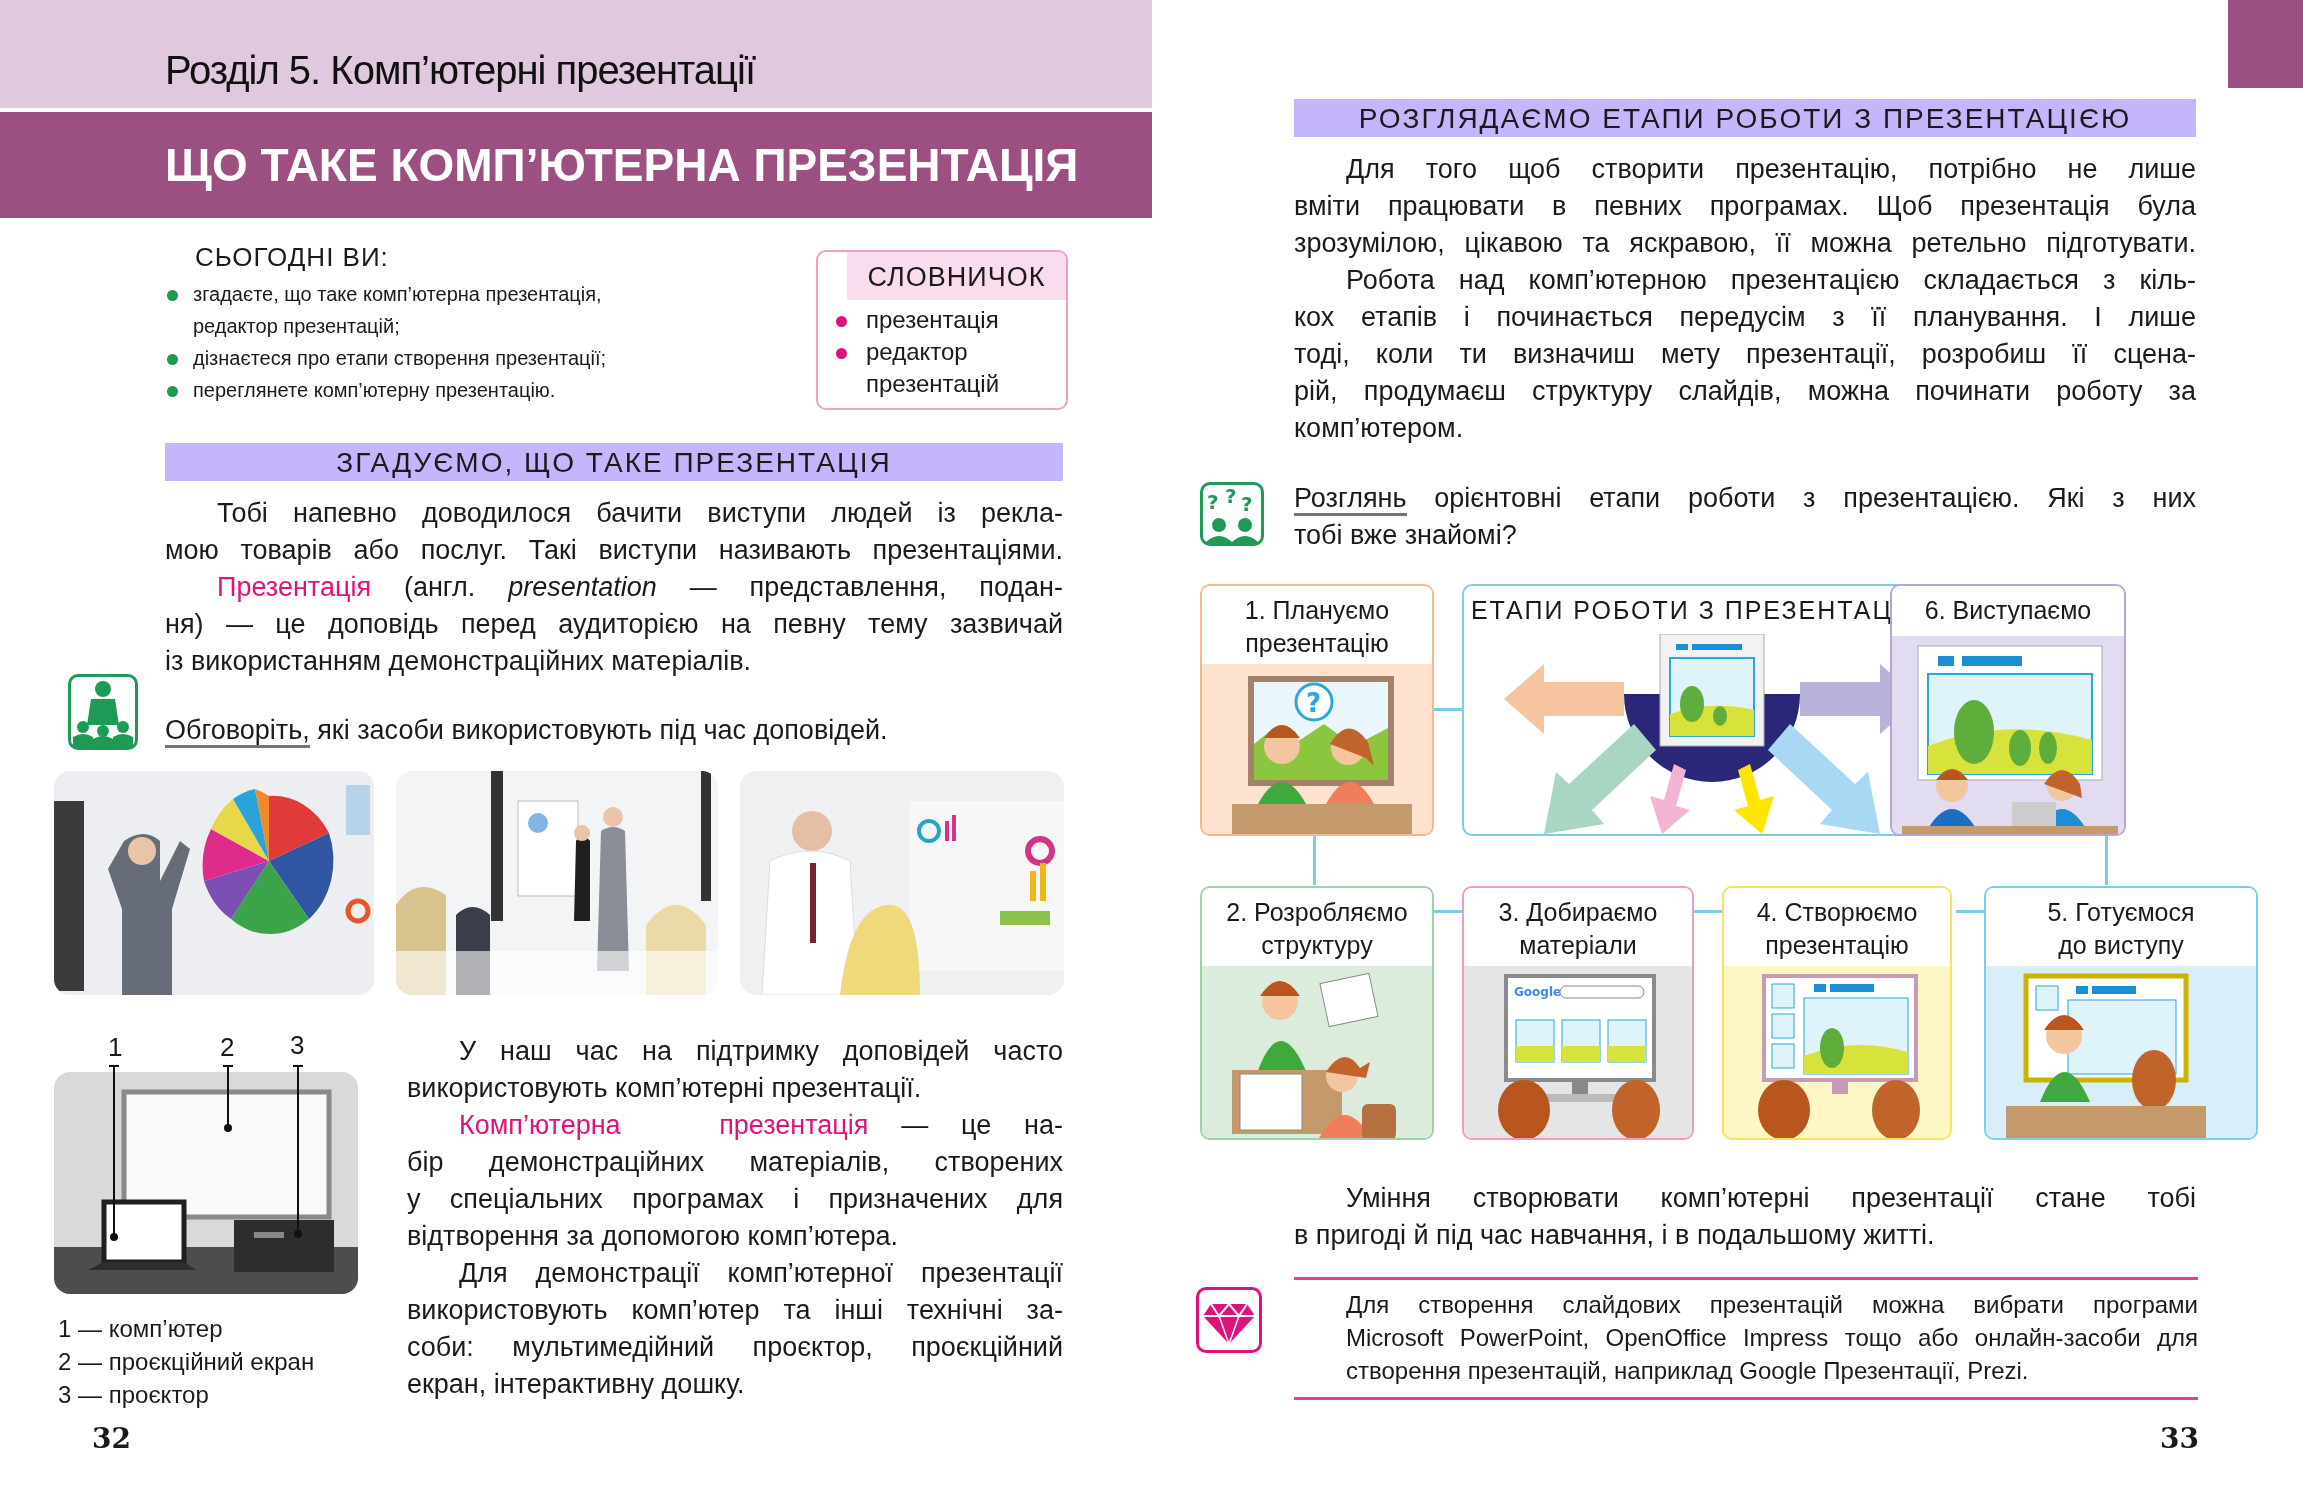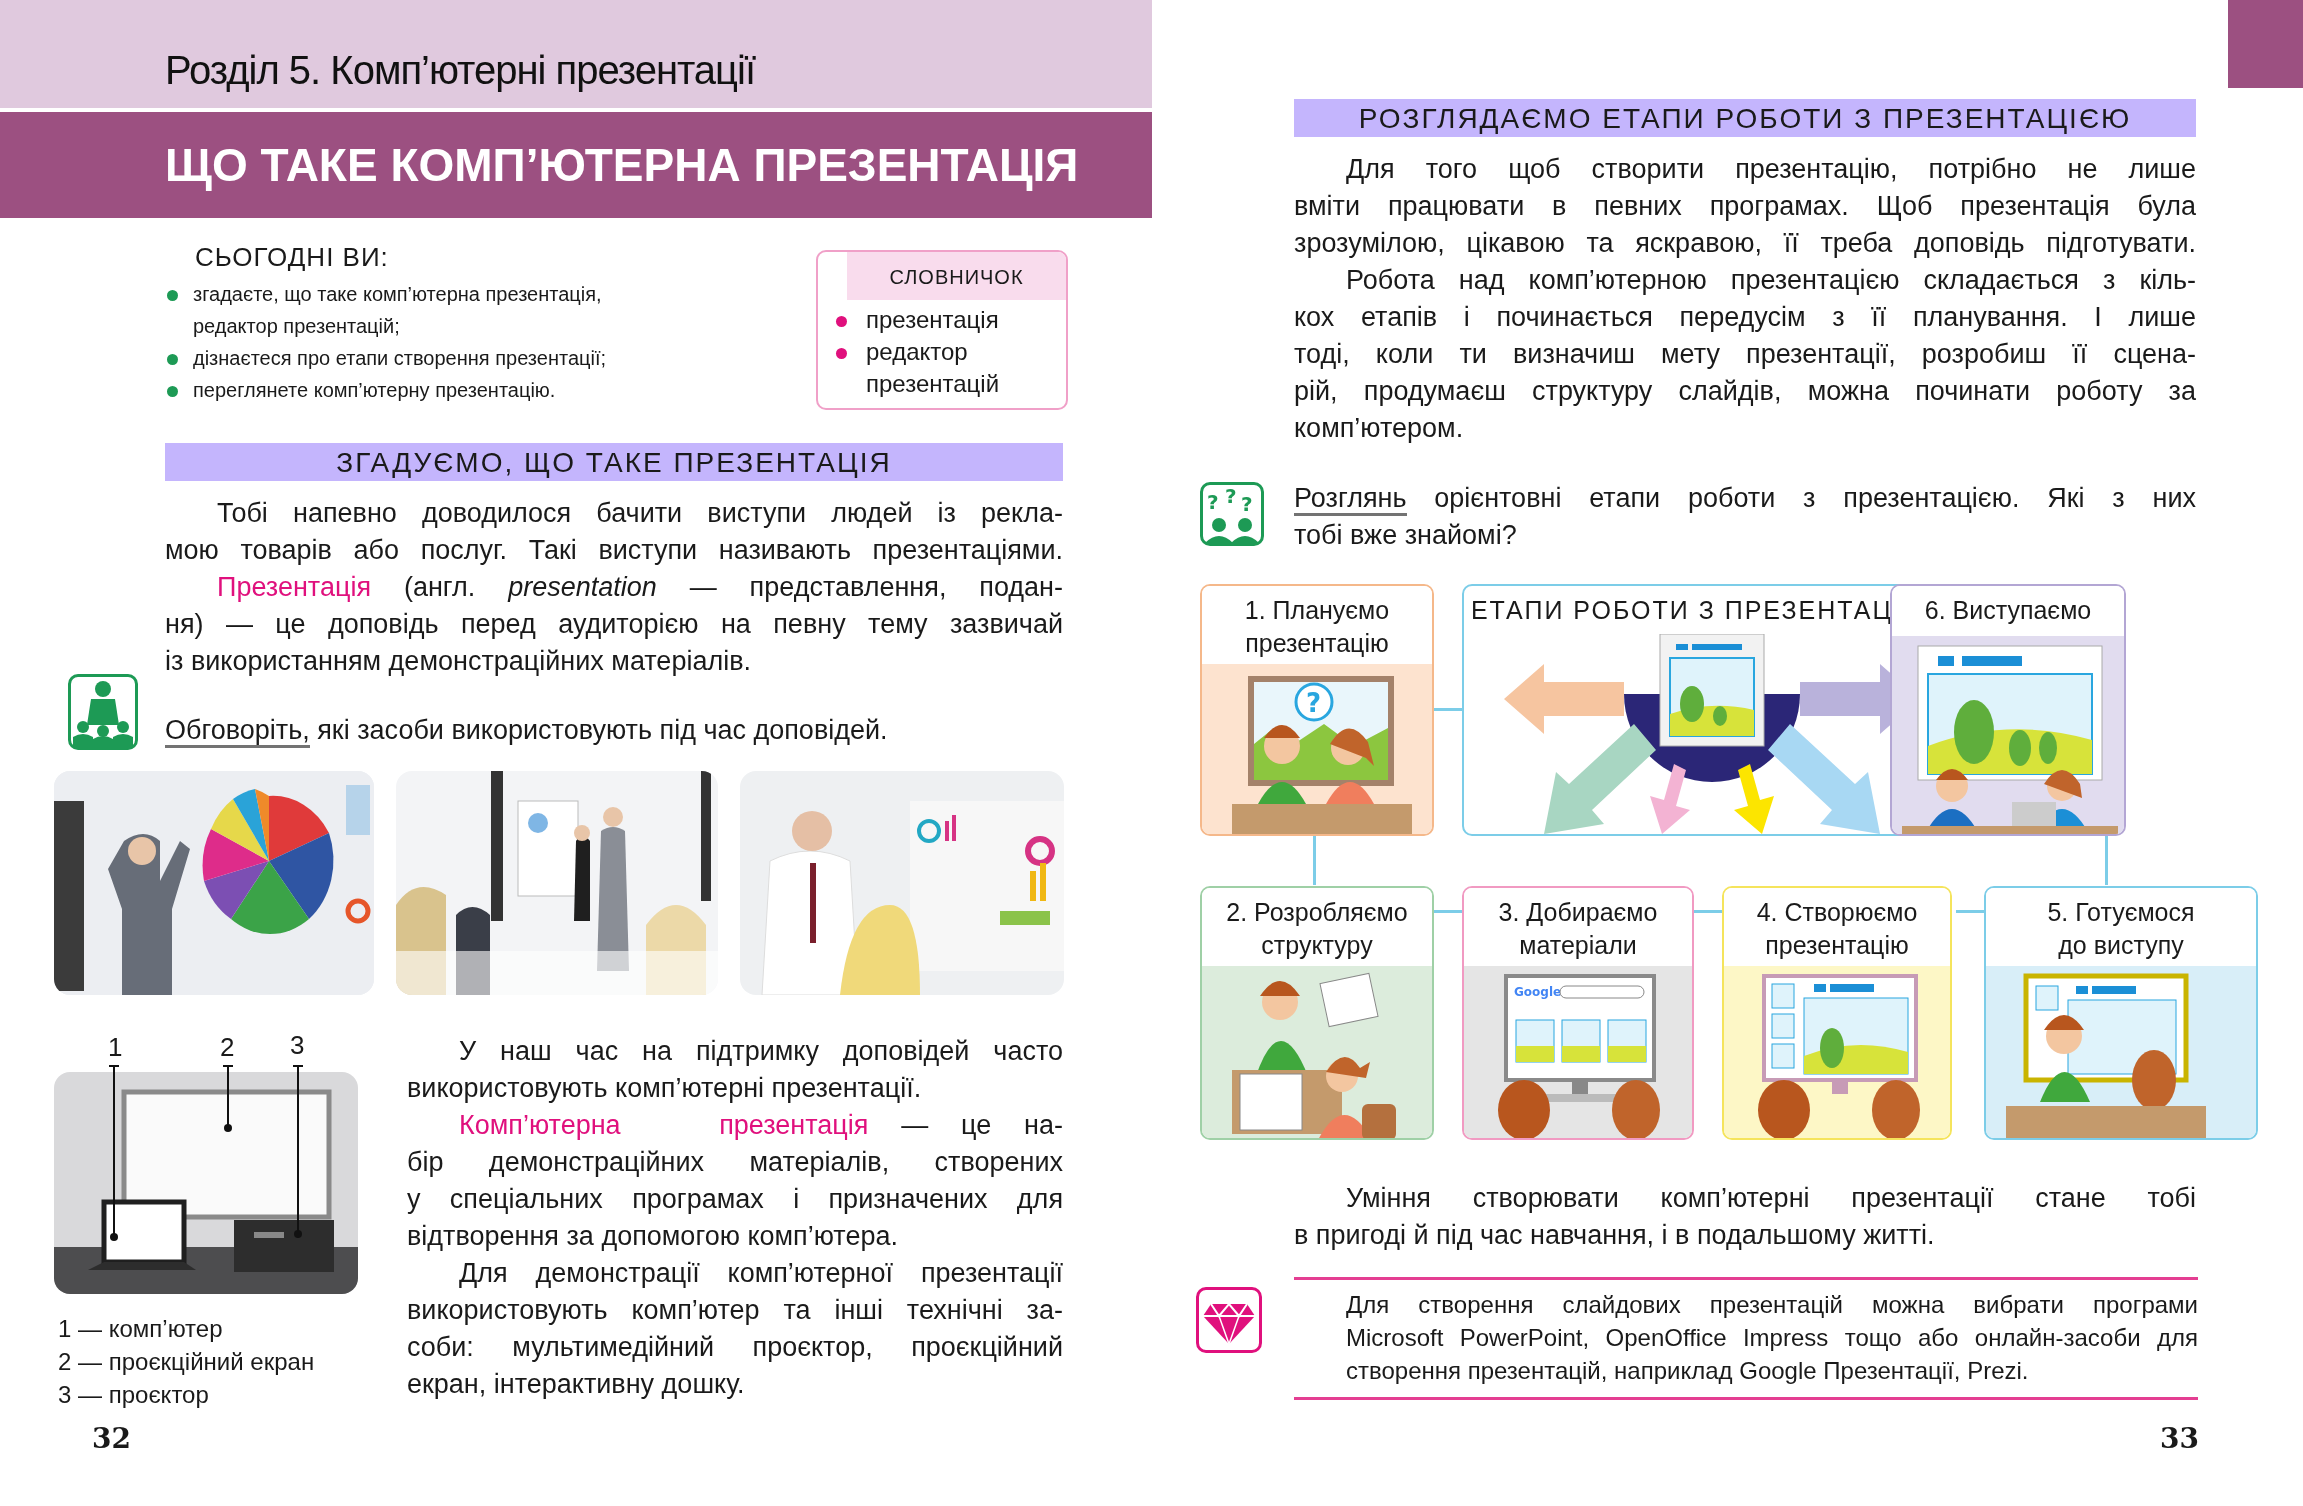--- a/index.html
+++ b/index.html
@@ -19,21 +19,21 @@
   .accent { color: #e0107d; }
   .section-head { background: #c4b5fd; font-size: 28px; text-align: center; height: 38px; line-height: 40px; letter-spacing: 2px; color: #1a1a1a; }
 
   
   .today-label { left: 195px; top: 242px; font-size: 26px; letter-spacing: 1px; }
   .obj-list { left: 163px; top: 278px; width: 600px; font-size: 20px; line-height: 32px; }
   .obj-list li { list-style: none; position: relative; padding-left: 30px; }
   .obj-list li::before { content: ""; position: absolute; left: 4px; top: 12px; width: 11px; height: 11px; border-radius: 50%; background: #1d9a55; }
 
   .glossary { left: 816px; top: 250px; width: 252px; height: 160px; border: 2px solid #f0a0c8; border-radius: 10px; overflow: hidden; }
-  .glossary-head { height: 48px; background: #f9dced; font-size: 20px; text-align: center; line-height: 50px; letter-spacing: 1px; margin-left: 29px; }
+  .glossary-head { height: 48px; background: #f9dced; font-size: 27px; text-align: center; line-height: 50px; letter-spacing: 1px; margin-left: 29px; }
   .glossary ul { padding: 4px 0 0 18px; font-size: 24px; line-height: 32px; }
   .glossary li { list-style: none; position: relative; padding-left: 30px; }
   .glossary li::before { content: ""; position: absolute; left: 0; top: 12px; width: 11px; height: 11px; border-radius: 50%; background: #e0107d; }
   .glossary li.cont::before { display: none; }
 
   .icon-box { border: 3px solid #1d9a55; border-radius: 10px; background: #fff; }
   .underline-green { border-bottom: 3px solid #737373; }
 
   .photo { border-radius: 16px; overflow: hidden; }
   .caption-list { font-size: 24px; line-height: 33px; }
@@ -200,21 +200,21 @@
 </div>
 
 <div class="abs page-num" style="left:92px; top:1422px;">32</div>
 
 <div class="abs corner-tab"></div>
 <div class="abs section-head" style="left:1294px; top:99px; width:902px;">РОЗГЛЯДАЄМО ЕТАПИ РОБОТИ З ПРЕЗЕНТАЦІЄЮ</div>
 
 <div class="abs text" style="left:1294px; top:151px; width:902px;">
   <div class="justify indent">Для того щоб створити презентацію, потрібно не лише</div>
   <div class="justify">вміти працювати в певних програмах. Щоб презентація була</div>
-  <div class="justify">зрозумілою, цікавою та яскравою, її треба доповідь підготувати.</div>
+  <div class="justify">зрозумілою, цікавою та яскравою, її можна ретельно підготувати.</div>
   <div class="justify indent">Робота над комп’ютерною презентацією складається з кіль-</div>
   <div class="justify">кох етапів і починається передусім з її планування. І лише</div>
   <div class="justify">тоді, коли ти визначиш мету презентації, розробиш її сцена-</div>
   <div class="justify">рій, продумаєш структуру слайдів, можна починати роботу за</div>
   <div>комп’ютером.</div>
 </div>
 
 <div class="abs icon-box" style="left:1200px; top:482px; width:64px; height:64px;">
   <svg width="58" height="58" viewBox="0 0 58 58">
     <text x="4" y="24" font-size="20" font-weight="bold" fill="#1d9a55" font-family="DejaVu Sans, sans-serif">?</text>

